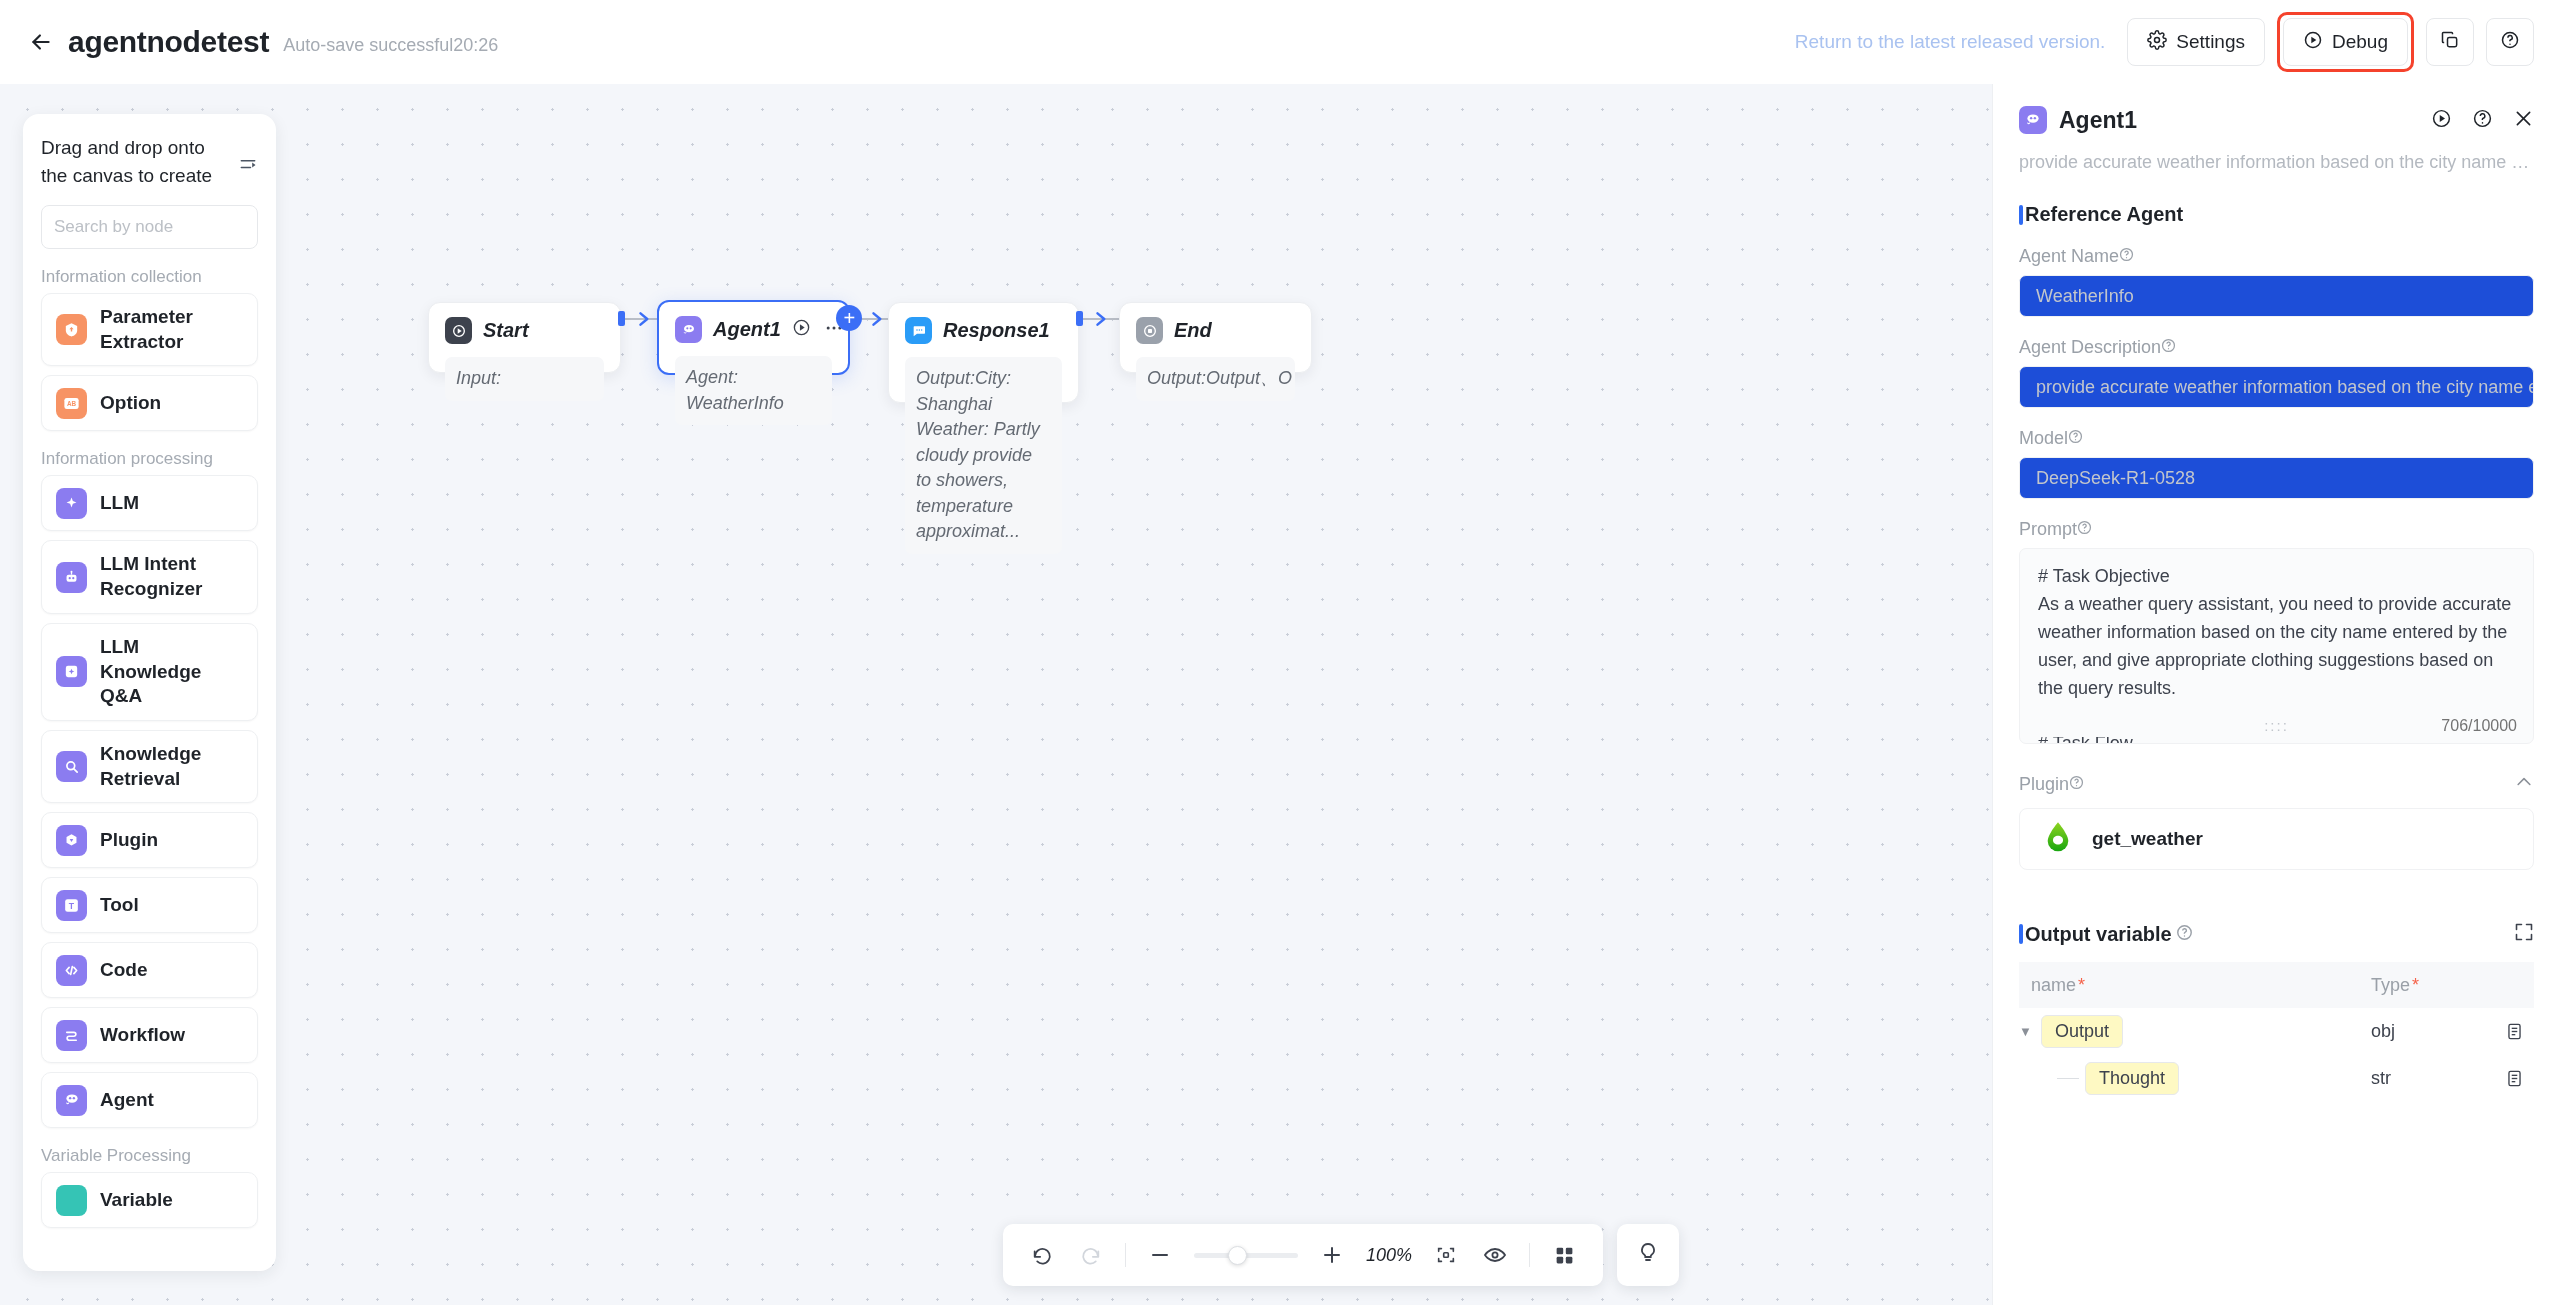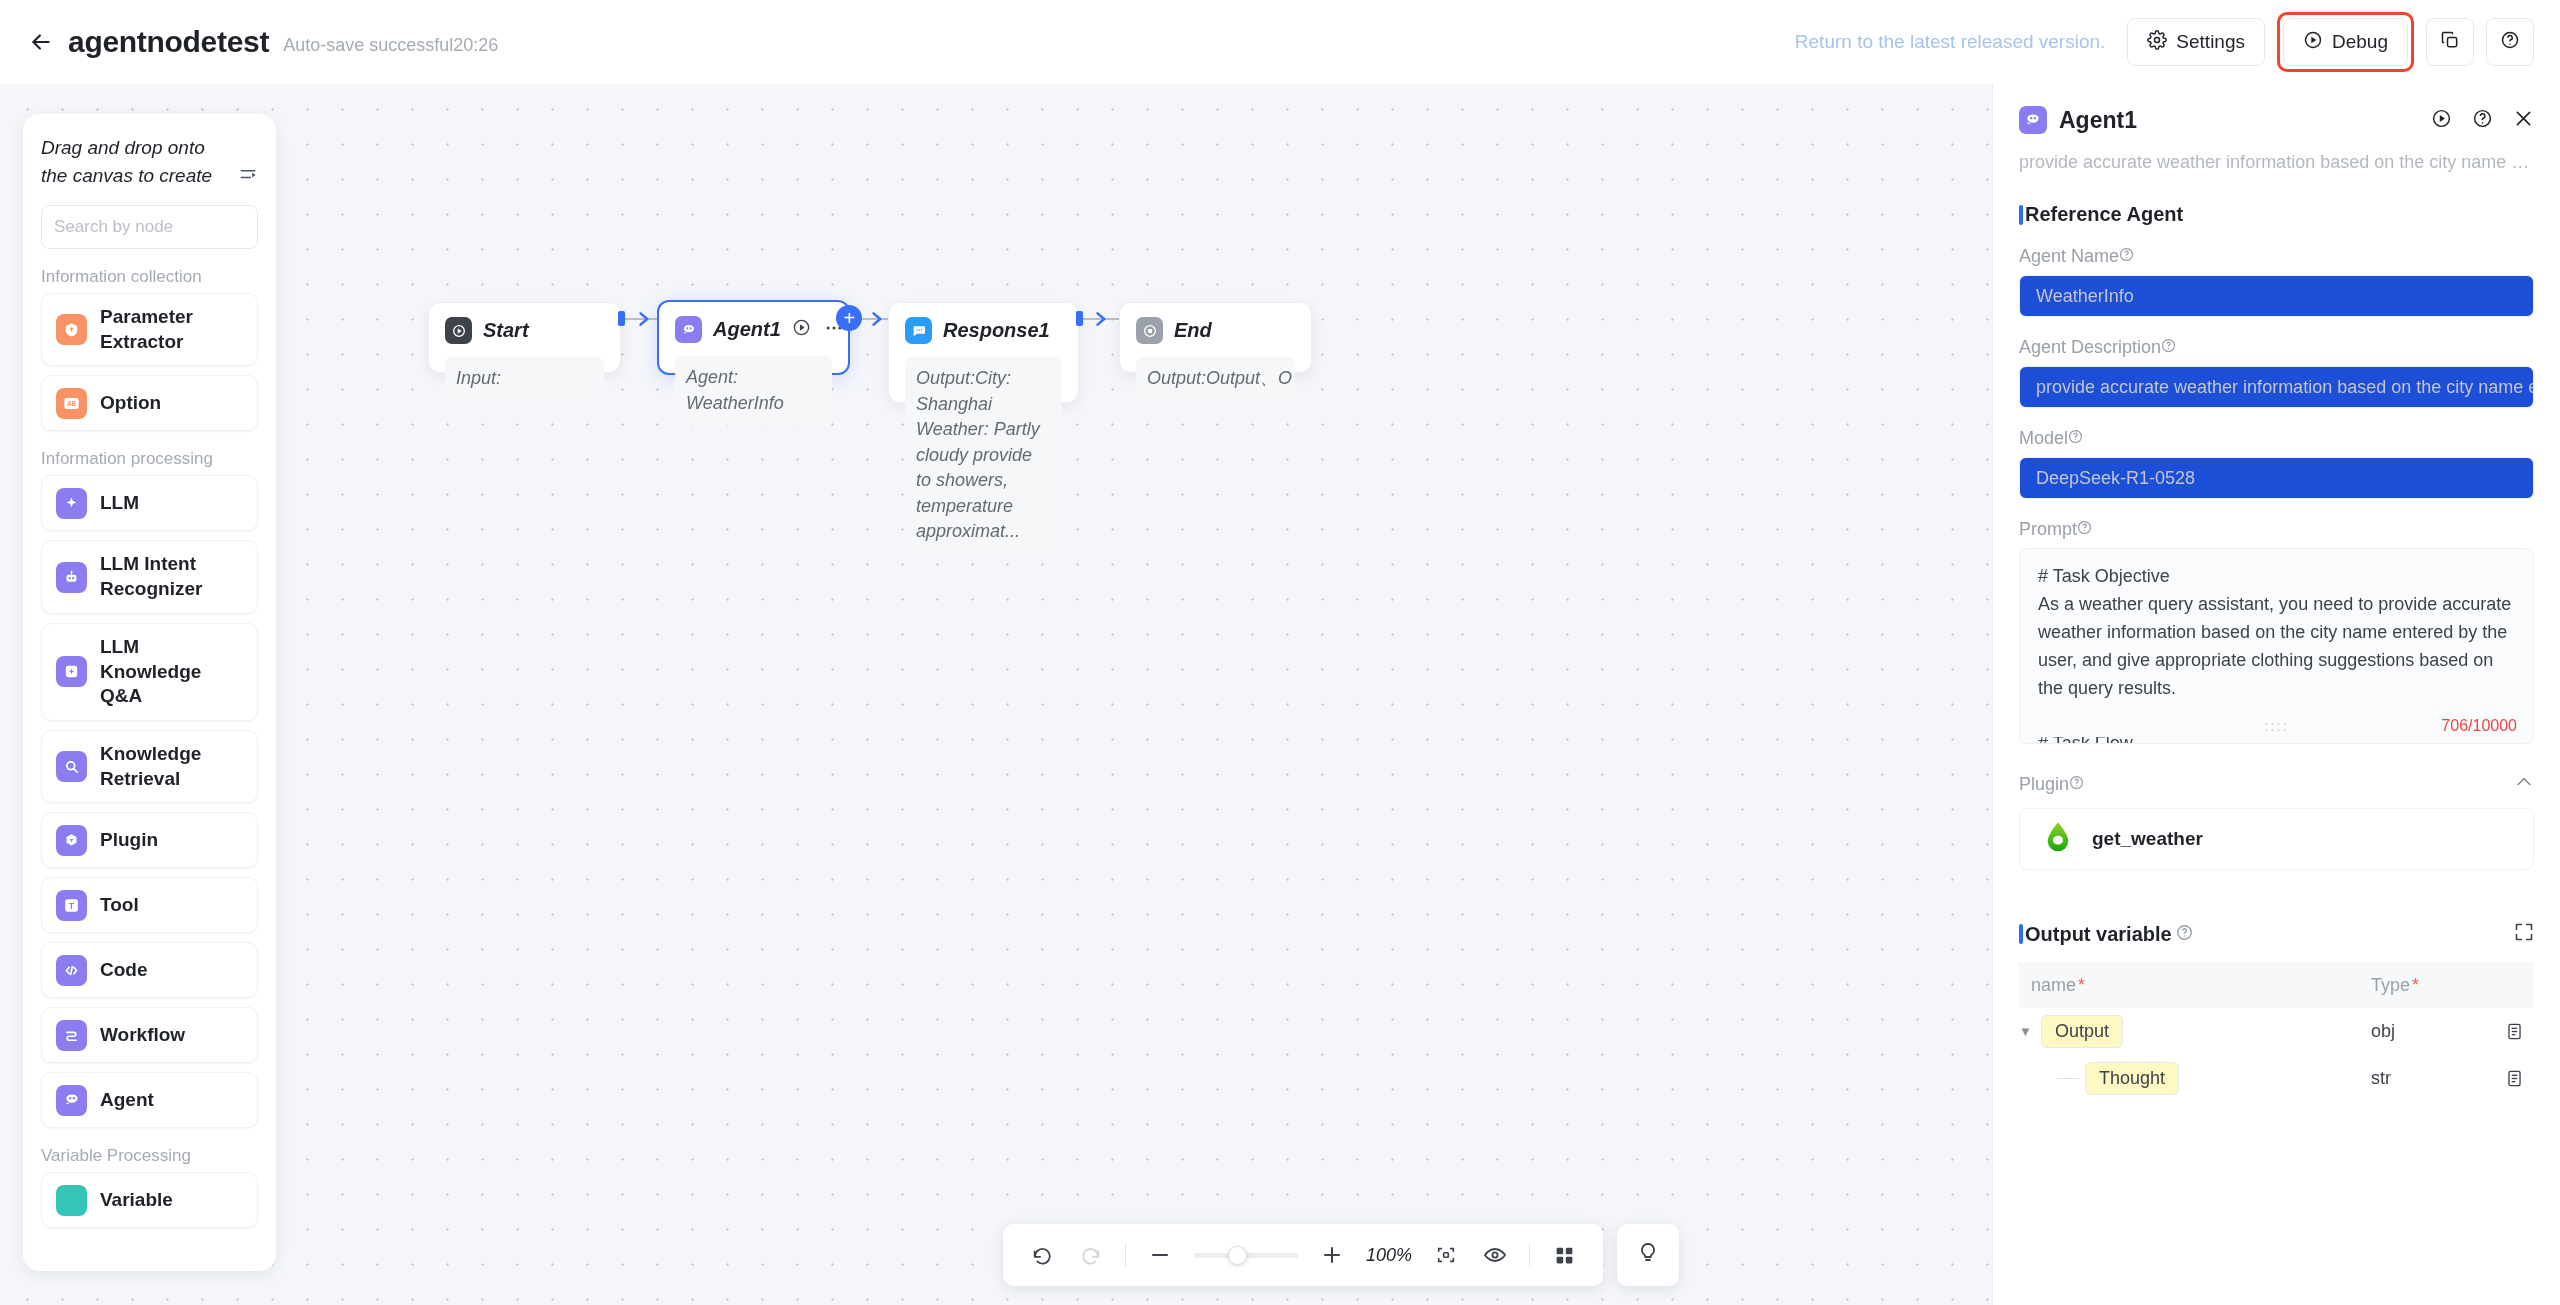--- a/index.html
+++ b/index.html
@@ -63,23 +63,22 @@
   
   .node-panel {
     position: absolute; left: 23px; top: 114px;
     width: 253px; height: 1157px;
     background: #ffffff; border-radius: 16px;
     box-shadow: 0 4px 16px rgba(31,35,41,0.08);
     overflow: hidden;
     z-index: 30;
   }
   .np-header {
-    display: flex; align-items: flex-end; justify-content: space-between;
+    display: flex; align-items: center; justify-content: space-between;
     padding: 20px 18px 0 18px;
-    font-style: italic;
   }
   .np-title {
     font-size: 19px; color: #1f2329; line-height: 1.45; width: 178px;
   }
   .np-collapse { color: #4b5563; margin-top: 10px; cursor: pointer; }
   .np-search {
     margin: 16px 18px 0 18px; height: 44px;
     border: 1px solid #e6e8eb; border-radius: 8px;
     display: flex; align-items: center; padding: 0 12px; gap: 6px;
   }
@@ -239,21 +238,21 @@
     font-size: 18px; color: #3d424d; line-height: 1.55; white-space: pre-wrap;
   }
   .rp-ta-foot {
     position: absolute; left: 0; right: 0; bottom: 6px; height: 24px;
     display: flex; align-items: center; justify-content: center;
     background: linear-gradient(to bottom, rgba(250,251,252,0), #fafbfc 40%);
   }
   .rp-ta-grip { color: #c2c6cc; font-size: 15px; letter-spacing: 2px; }
   .rp-ta-count {
     position: absolute; right: 16px; bottom: 8px;
-    font-size: 16px; color: #ef4444;
+    font-size: 16px; color: #737373;
   }
   .rp-plugin-head {
     display: flex; align-items: center; padding: 0 26px; margin-top: 28px;
   }
   .rp-plugin-card {
     margin: 12px 26px 0 26px; border: 1px solid #f0f1f3; border-radius: 8px;
     height: 62px; display: flex; align-items: center; padding: 0 24px; gap: 20px;
     cursor: pointer;
   }
   .rp-plugin-name { font-size: 19px; font-weight: 700; color: #1f2329; }

